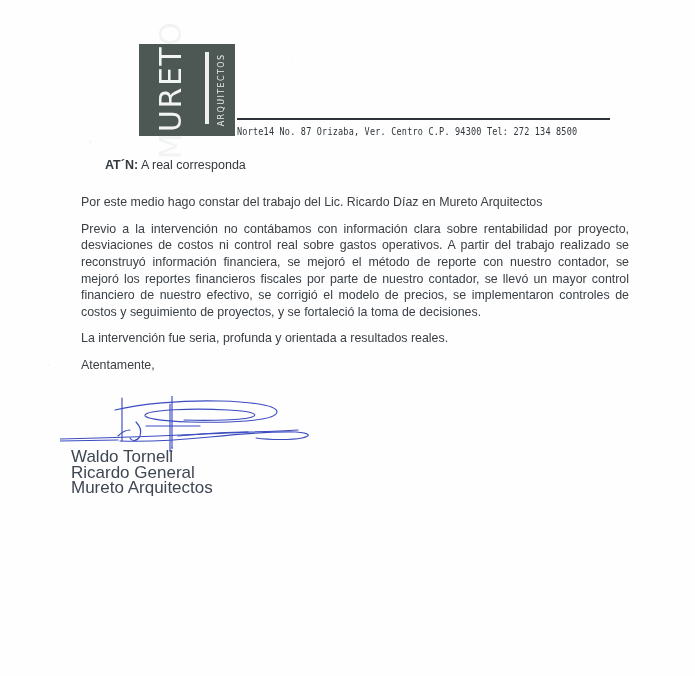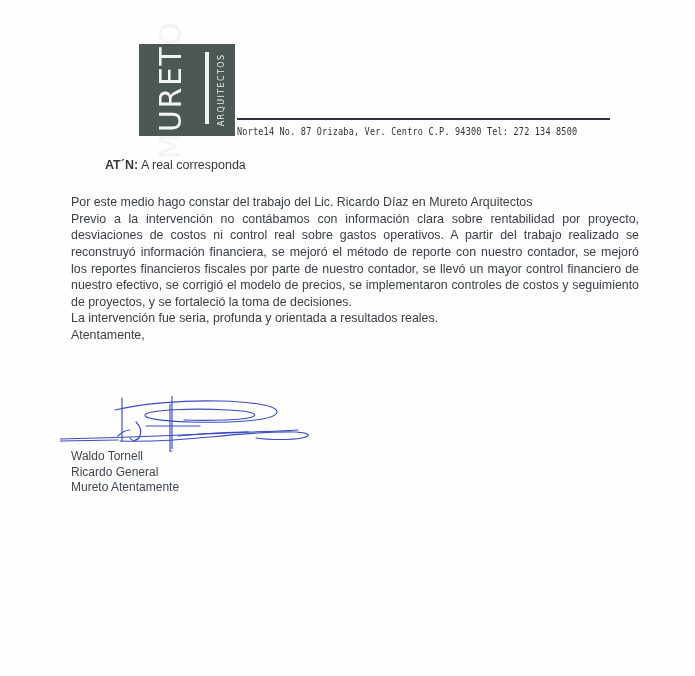--- a/index.html
+++ b/index.html
@@ -139,21 +139,21 @@
     line-height: 1.3;
   }
   .attn-label {
     font-weight: bold;
     margin-left: 34px;
   }
   .para {
     font-size: 12.4px;
     line-height: 16.6px;
     color: #3a4046;
-    margin: 0;
+    margin: 10px;
     text-align: justify;
   }
   .para.no-justify {
     text-align: left;
   }
   .para + .para {
     margin-top: 0;
   }
 
   
@@ -164,21 +164,21 @@
     width: 300px;
     height: 62px;
   }
   .signature-zone svg {
     display: block;
   }
   .signature-block {
     position: absolute;
     left: 71px;
     top: 449px;
-    font-size: 12px;
+    font-size: 17px;
     line-height: 15.5px;
     color: #3f4752;
   }
   .signature-block div {
     white-space: nowrap;
   }
 </style>
 </head>
 <body>
 
@@ -231,17 +231,17 @@
       <path d="M55 14 C80 8 120 4 160 5 C200 6 222 11 216 18 C210 25 170 27 130 26 C100 25 80 22 86 18 C92 14 130 12 168 14 C190 15 200 18 192 21 C184 24 150 25 124 24"></path>
       <path d="M60 45 C90 46 120 44 150 41 C180 38 210 35 236 36 C250 37 252 40 242 42 C232 44 210 44 196 42"></path>
       <path d="M118 40 C140 38 164 36 188 36"></path>
       <path d="M0 45 L58 44"></path>
     </svg>
   </div>
 
   <div class="signature-block">
     <div>Waldo Tornell</div>
     <div>Ricardo General</div>
-    <div>Mureto Atentamente</div>
+    <div>Mureto Arquitectos</div>
   </div>
 
   <div class="scan-noise"></div>
 </div>
 
 </body></html>

